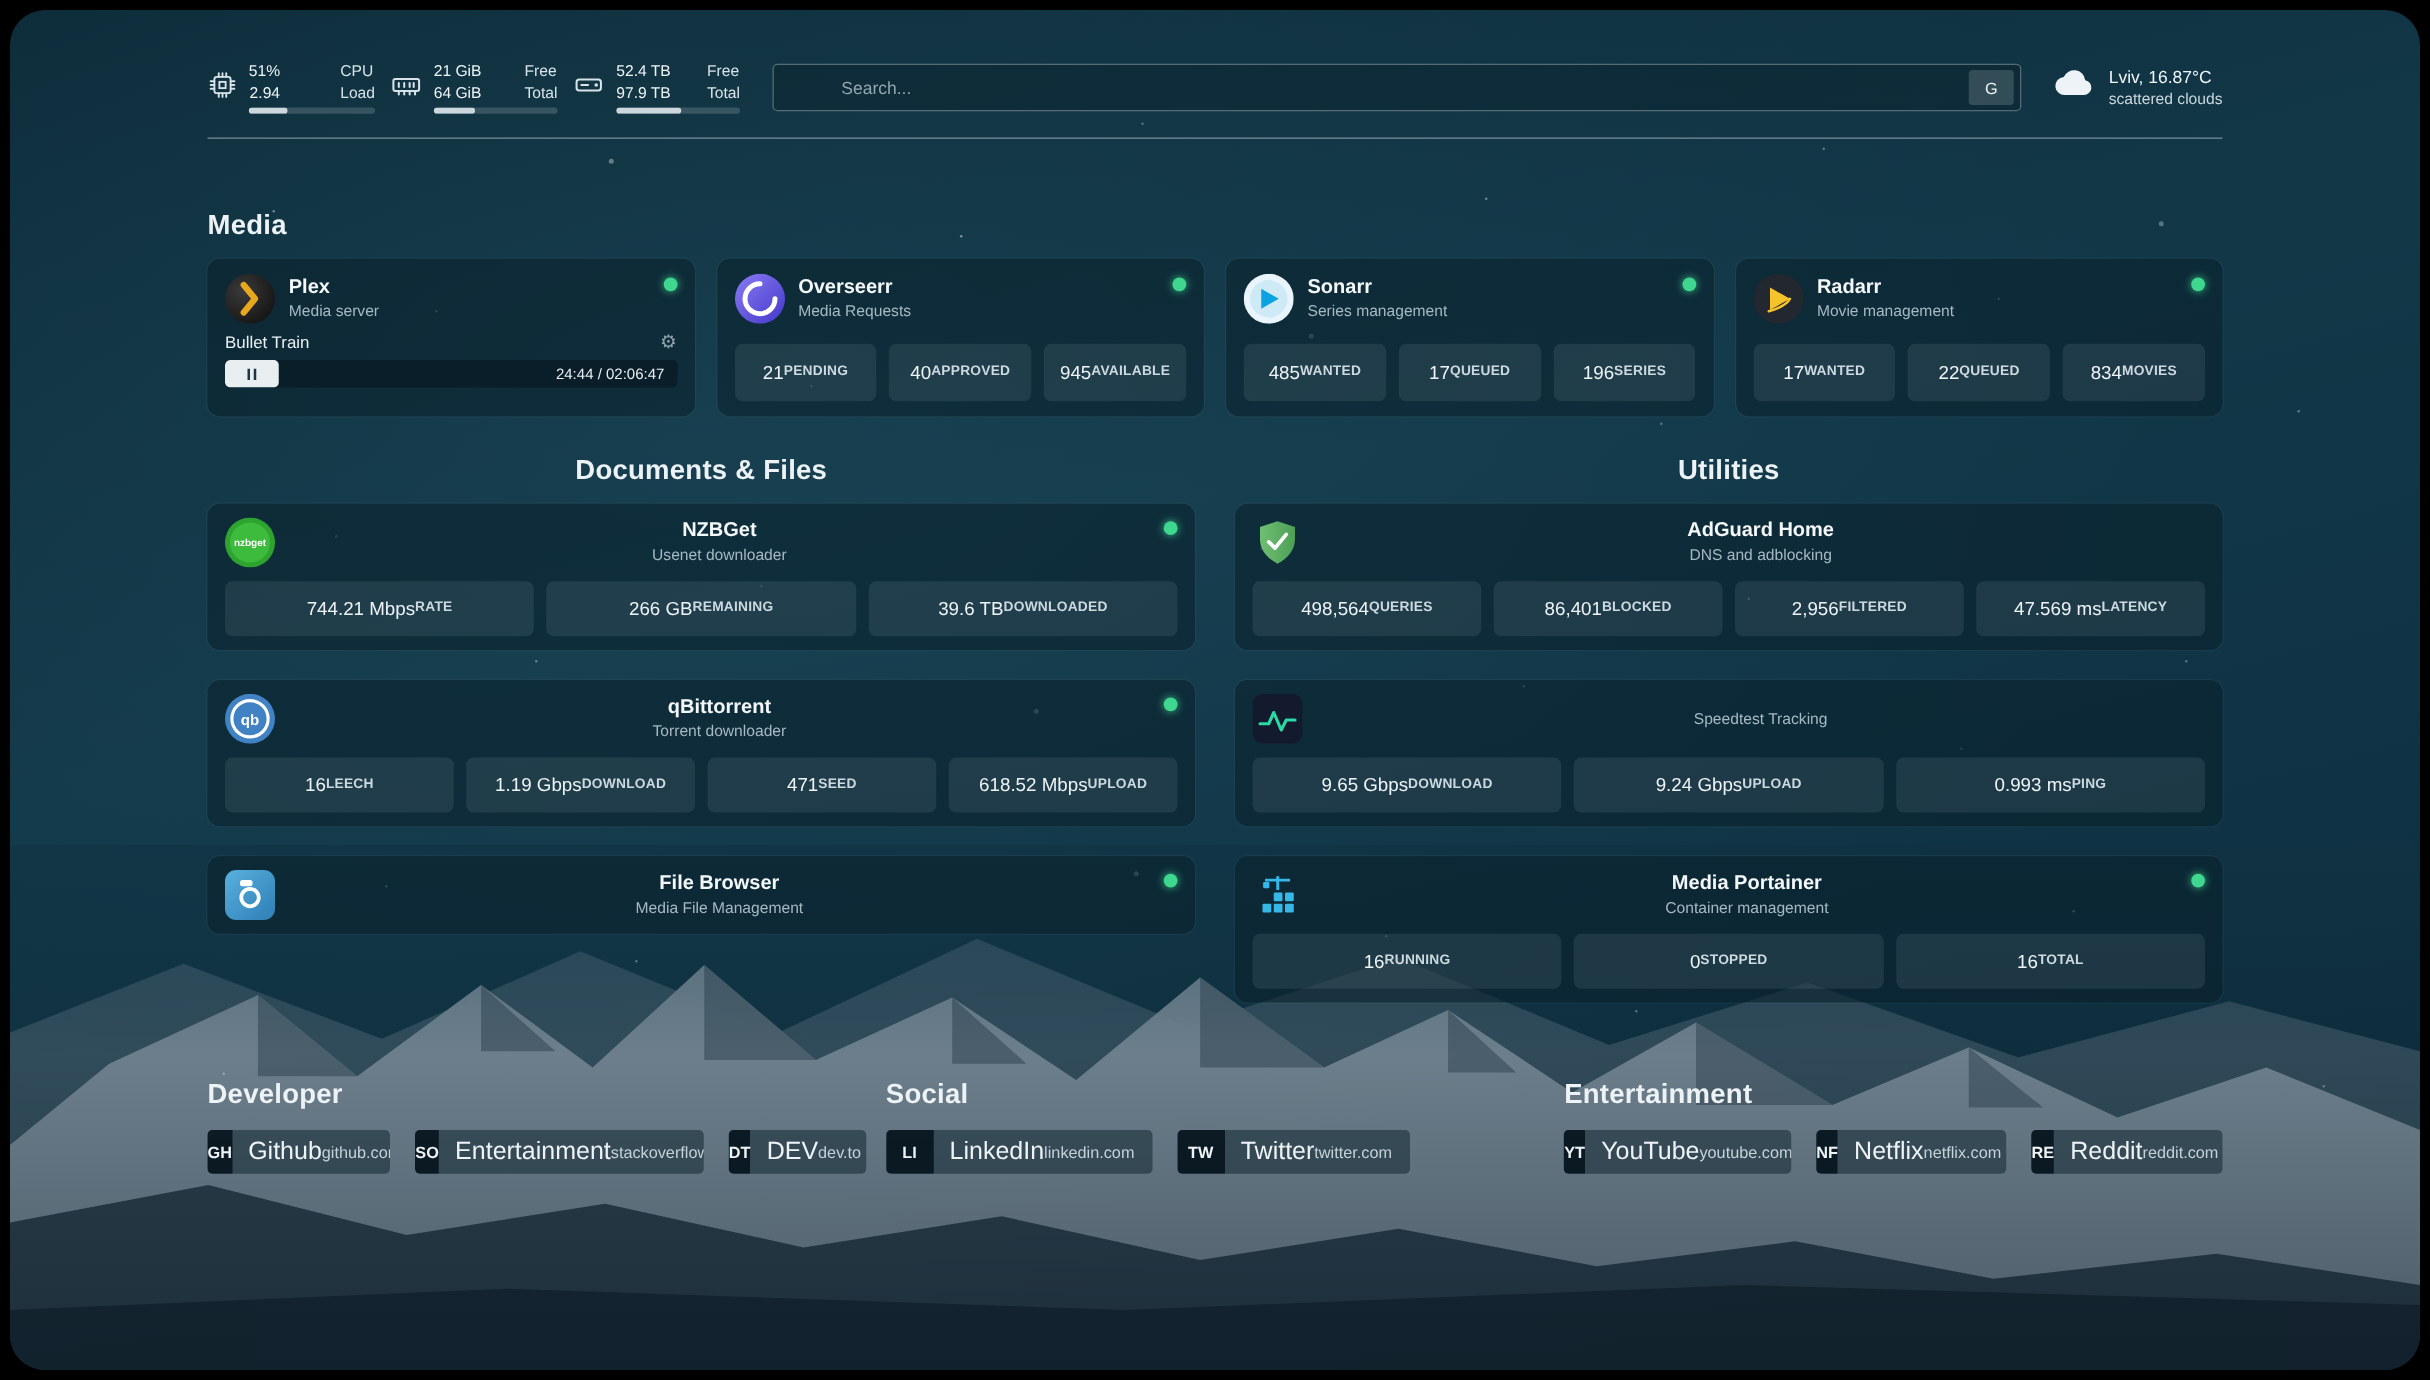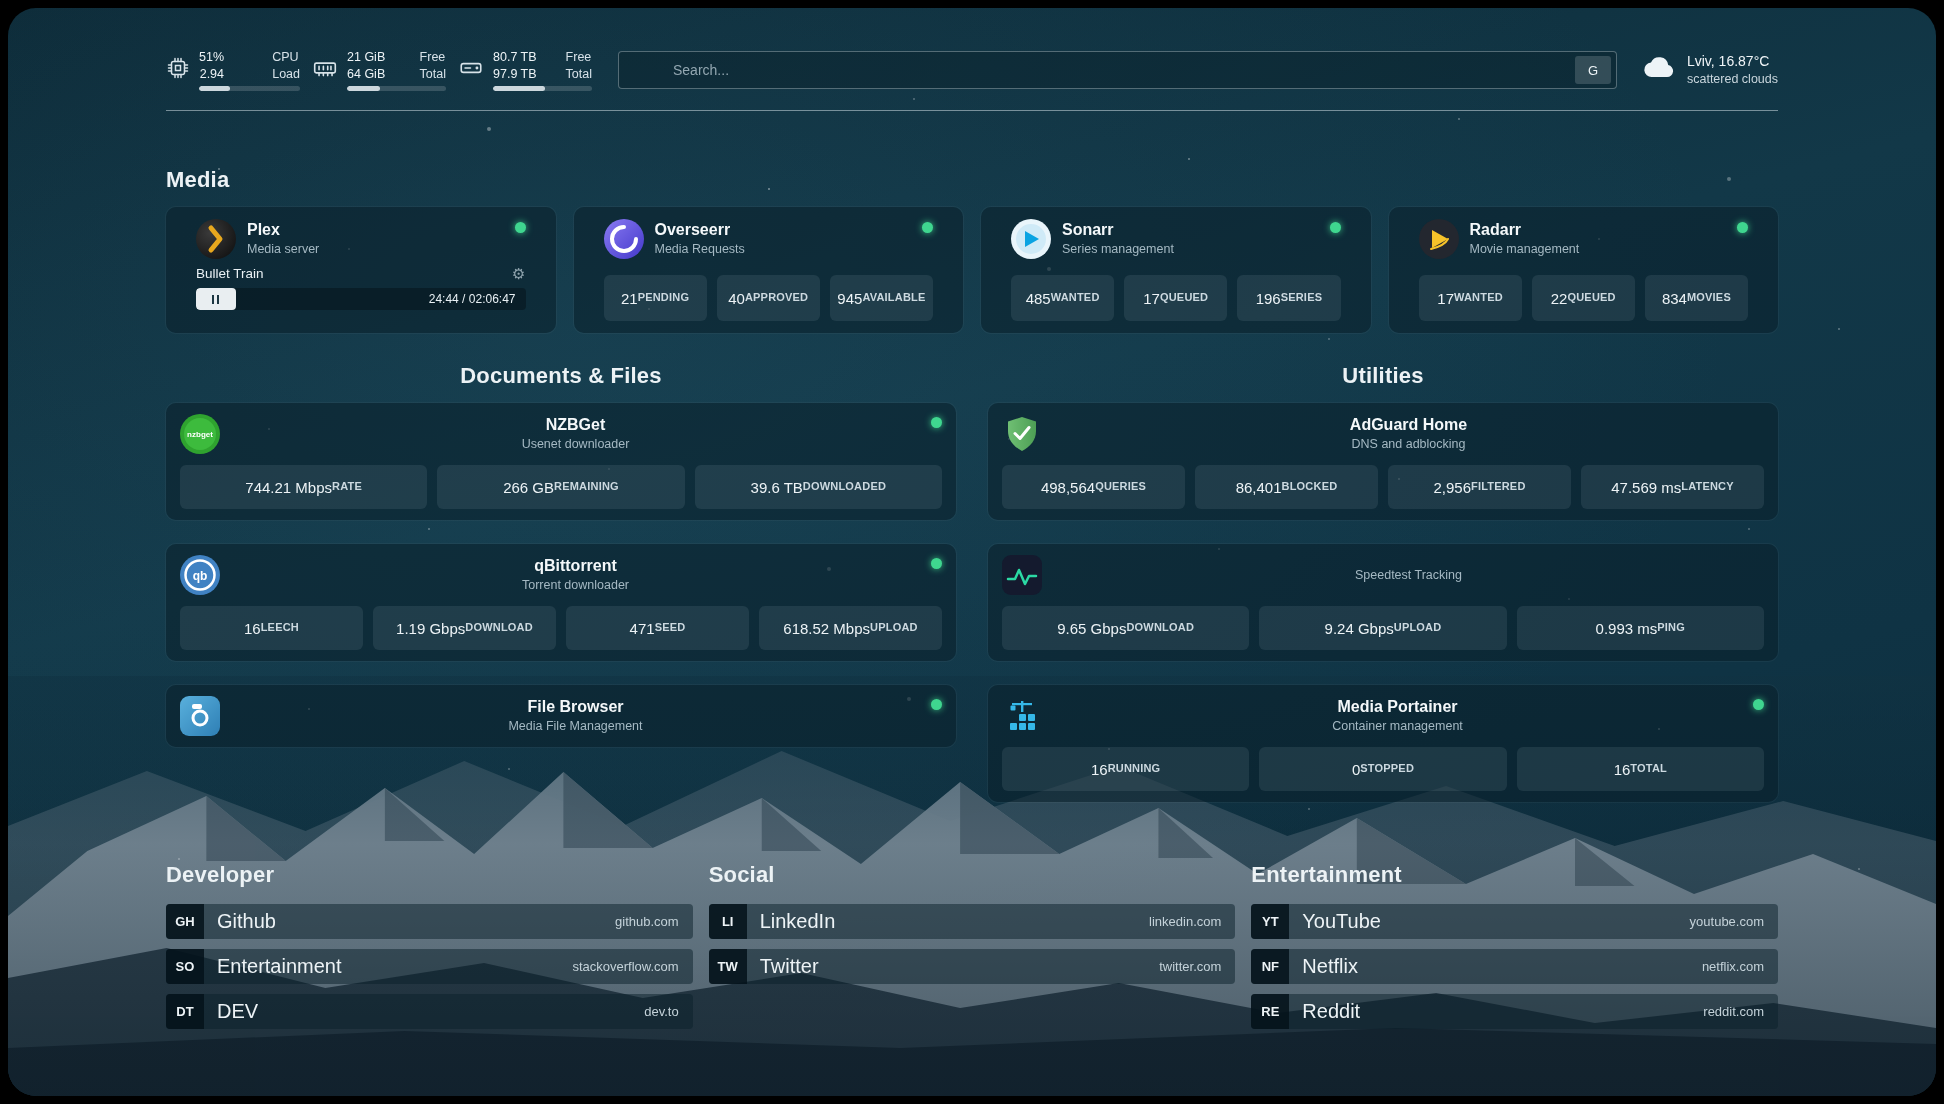--- a/index.html
+++ b/index.html
@@ -55,21 +55,21 @@
   .weather { display:flex; align-items:center; gap:10px; }
   .weather-texts { display:flex; flex-direction:column; line-height:1.35; }
   .weather-loc { font-size:14px; color:#f0f5f8; }
   .weather-cond { font-size:12.5px; color:#c9d6dd; }
   .divider { margin-top:14px; height:1px; background:rgba(222,233,239,.5); }
 
   
   .section-title { font-size:22px; font-weight:600; color:#ecf2f5; letter-spacing:.2px; }
   .media-section { margin-top:56px; }
   .cards-row { display:flex; gap:18px; margin-top:14px; }
-  .card { background:rgba(9,31,42,.55); border-radius:10px; padding:12px 30px;
+  .card { background:rgba(9,31,42,.55); border-radius:10px; padding:12px 14px;
     box-shadow:0 0 0 1px rgba(255,255,255,.04); cursor:pointer; }
   .media-card { flex:1; height:126px; display:flex; flex-direction:column; }
   .card-head { display:flex; align-items:center; gap:11px; }
   .app-icon { width:40px; height:40px; flex:0 0 40px; display:flex; align-items:center; justify-content:center; }
   .app-icon svg { display:block; }
   .app-titles { flex:1; line-height:1.3; min-width:0; }
   .app-name { font-size:16px; font-weight:600; color:#f4f8fa; white-space:nowrap; }
   .app-sub { font-size:12.5px; color:#a5b9c3; white-space:nowrap; }
   .status-dot { width:11px; height:11px; border-radius:50%; background:#3fd68f;
     box-shadow:0 0 7px rgba(63,214,143,.9); align-self:flex-start; margin-top:3px; }
@@ -96,21 +96,21 @@
   
   .two-col { display:flex; gap:32px; margin-top:30px; align-items:flex-start;text-align:center; }
   .col { flex:1; min-width:0; }
   .col .card { margin-top:14px; }
   .col .card + .card { margin-top:24px; }
   .app-card { padding:11px 14px; }
 
   
   .bookmarks { display:flex; gap:16px; margin-top:60px; }
   .bm-col { flex:1; min-width:0; }
-  .bm-list { margin-top:16px; display:flex; flex-direction:column; gap:10px; }
+  .bm-list { margin-top:16px; display:flex; flex-direction:row; gap:20px; }
   .bm-row { display:flex; align-items:center; height:35px; background:rgba(9,31,42,.5);
     border-radius:4px; overflow:hidden; cursor:pointer; }
   .bm-abbr { width:38px; height:100%; background:rgba(4,18,26,.85); color:#edf3f6;
     font-size:13px; font-weight:600; display:flex; align-items:center; justify-content:center; }
   .bm-name { flex:1; padding-left:13px; font-size:20px; color:#edf3f6; }
   .bm-url { padding-right:14px; font-size:13px; color:#c4d2d9; }
 </style>
 </head>
 <body>
 
@@ -193,21 +193,21 @@
           <span class="mon-icon">
             <svg width="26" height="26" viewBox="0 0 24 24" fill="none" stroke="#d8e3e9" stroke-width="1.5" stroke-linecap="round">
               <rect x="3" y="8" width="18" height="8" rx="2"></rect>
               <path d="M6.5 12h5"></path>
               <circle cx="17.5" cy="12" r="0.6" fill="#d8e3e9"></circle>
             </svg>
           </span>
           <div class="mon-main">
             <div class="mon-texts">
               <div class="mon-col mon-values">
-                <span>80.7 TB</span>
+                <span>52.4 TB</span>
                 <span>97.9 TB</span>
               </div>
               <div class="mon-col mon-labels">
                 <span>Free</span>
                 <span>Total</span>
               </div>
             </div>
             <div class="mon-bar">
               <div class="mon-fill" style="width: 53%;"></div>
             </div>

